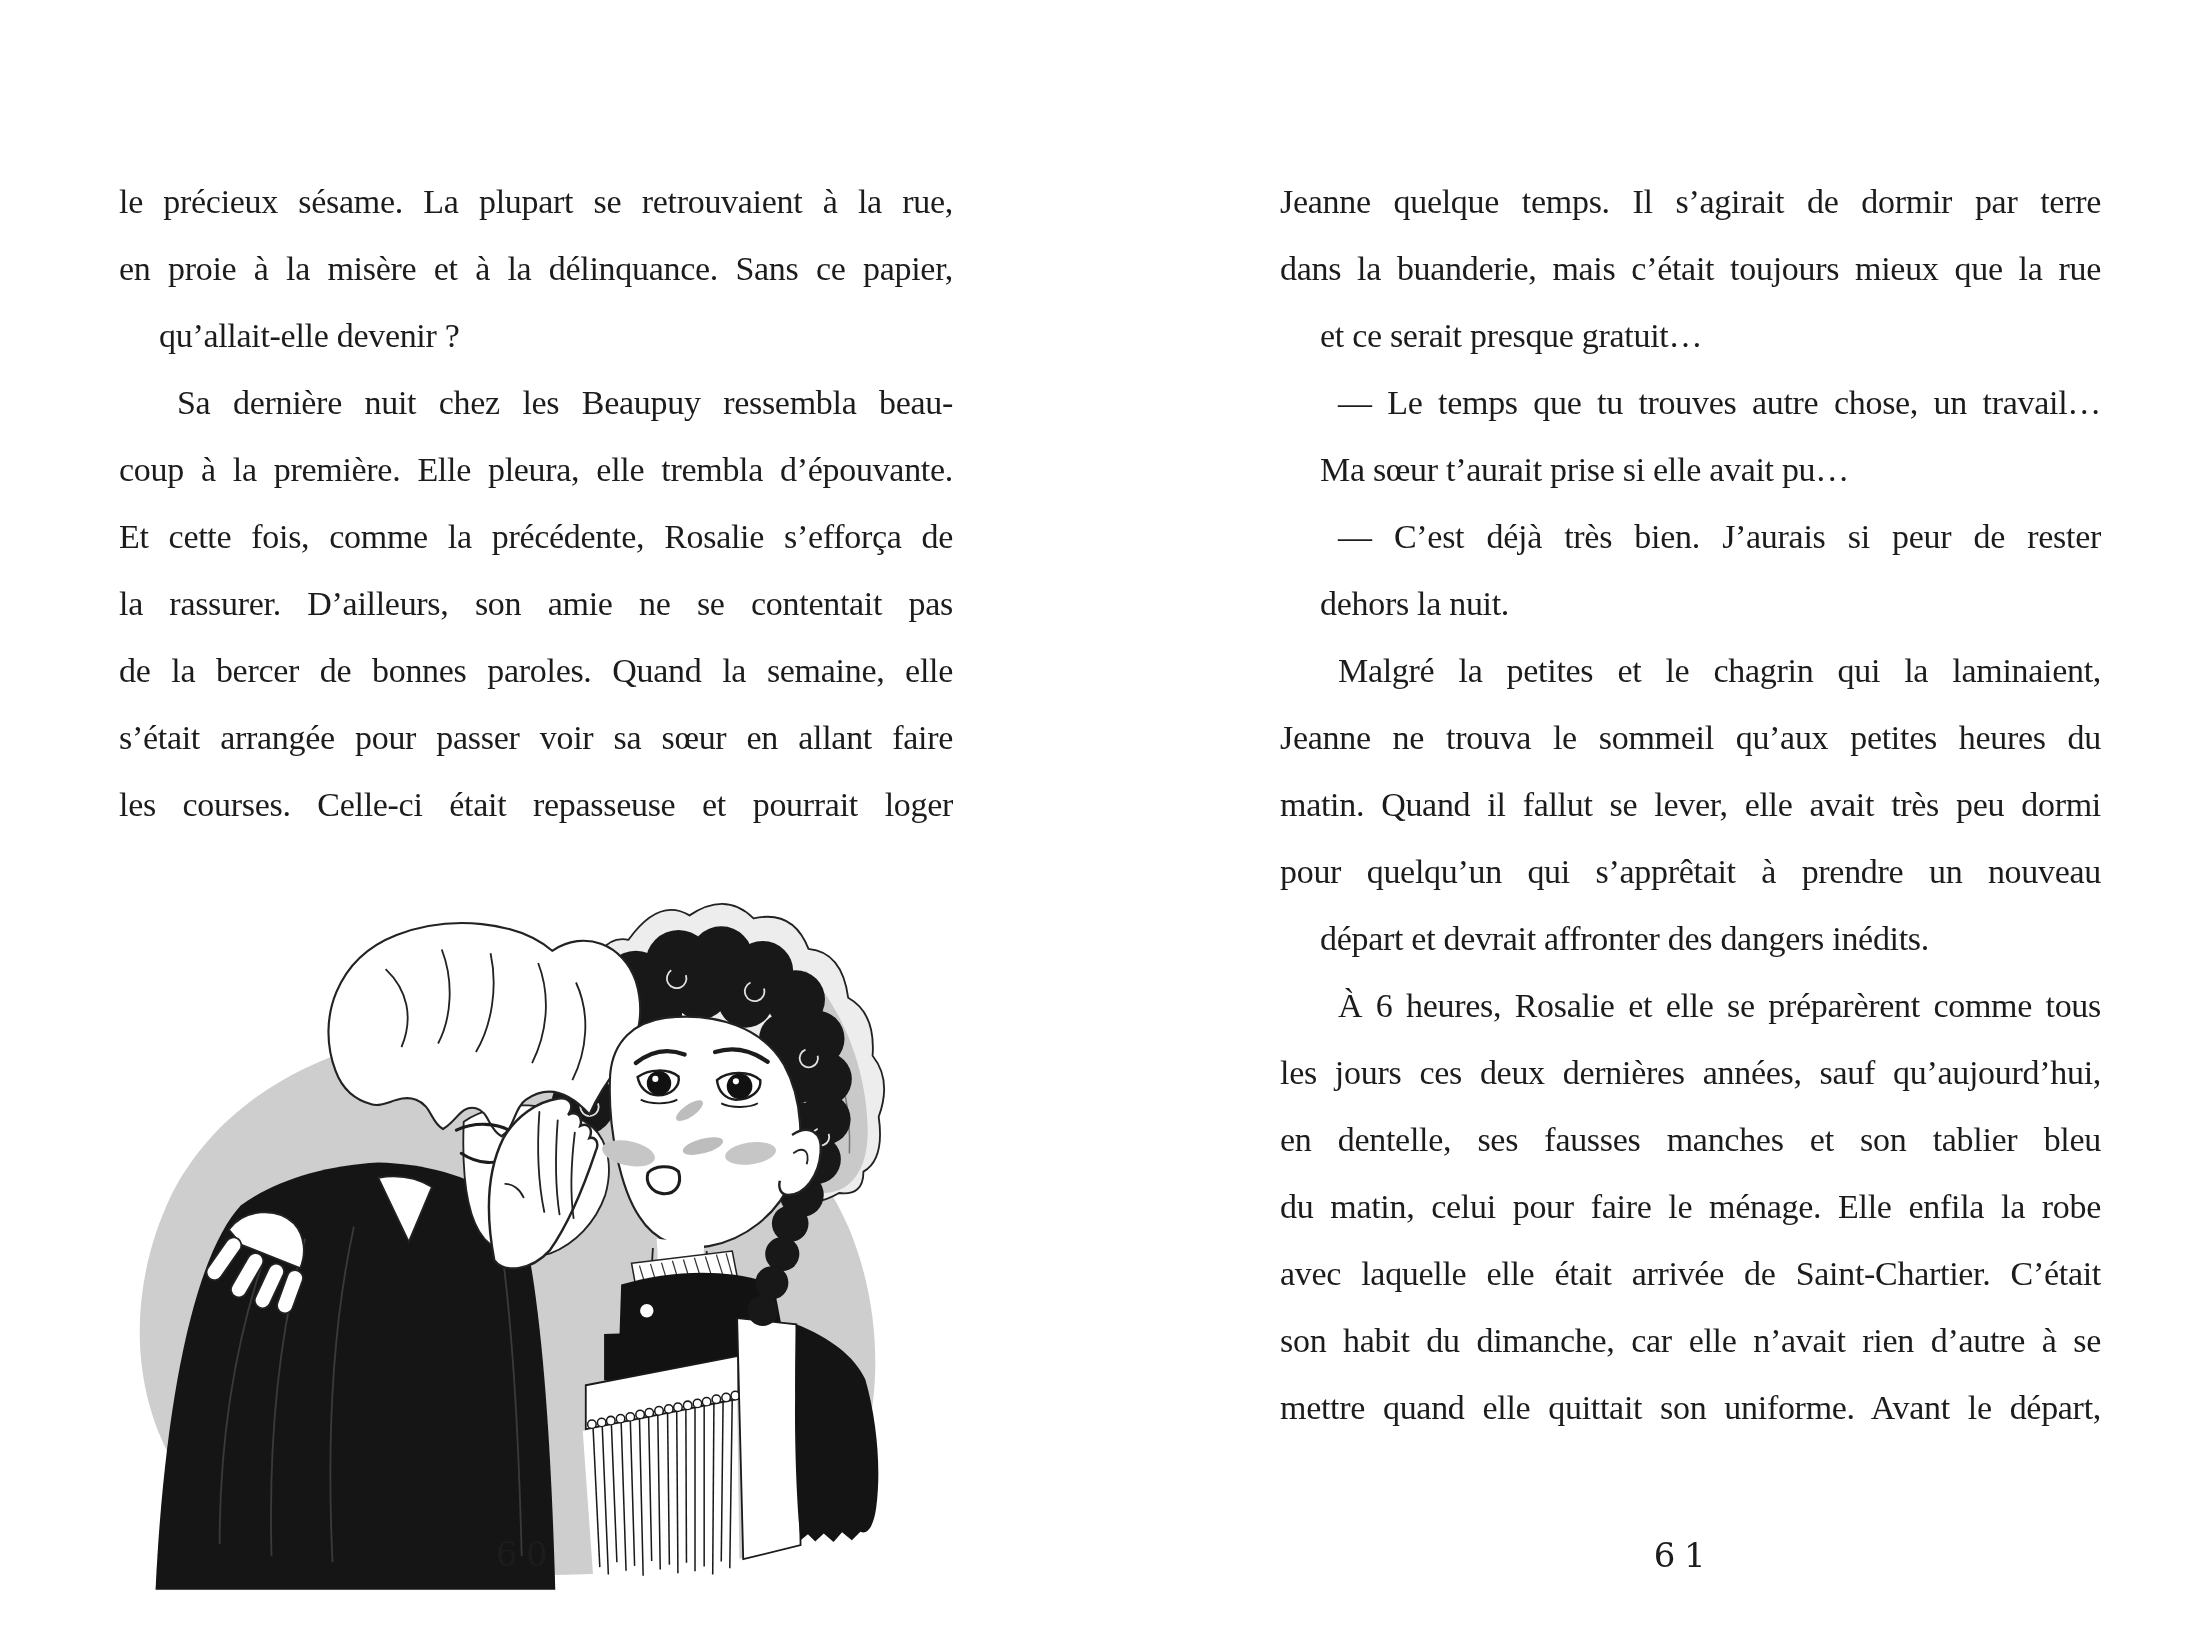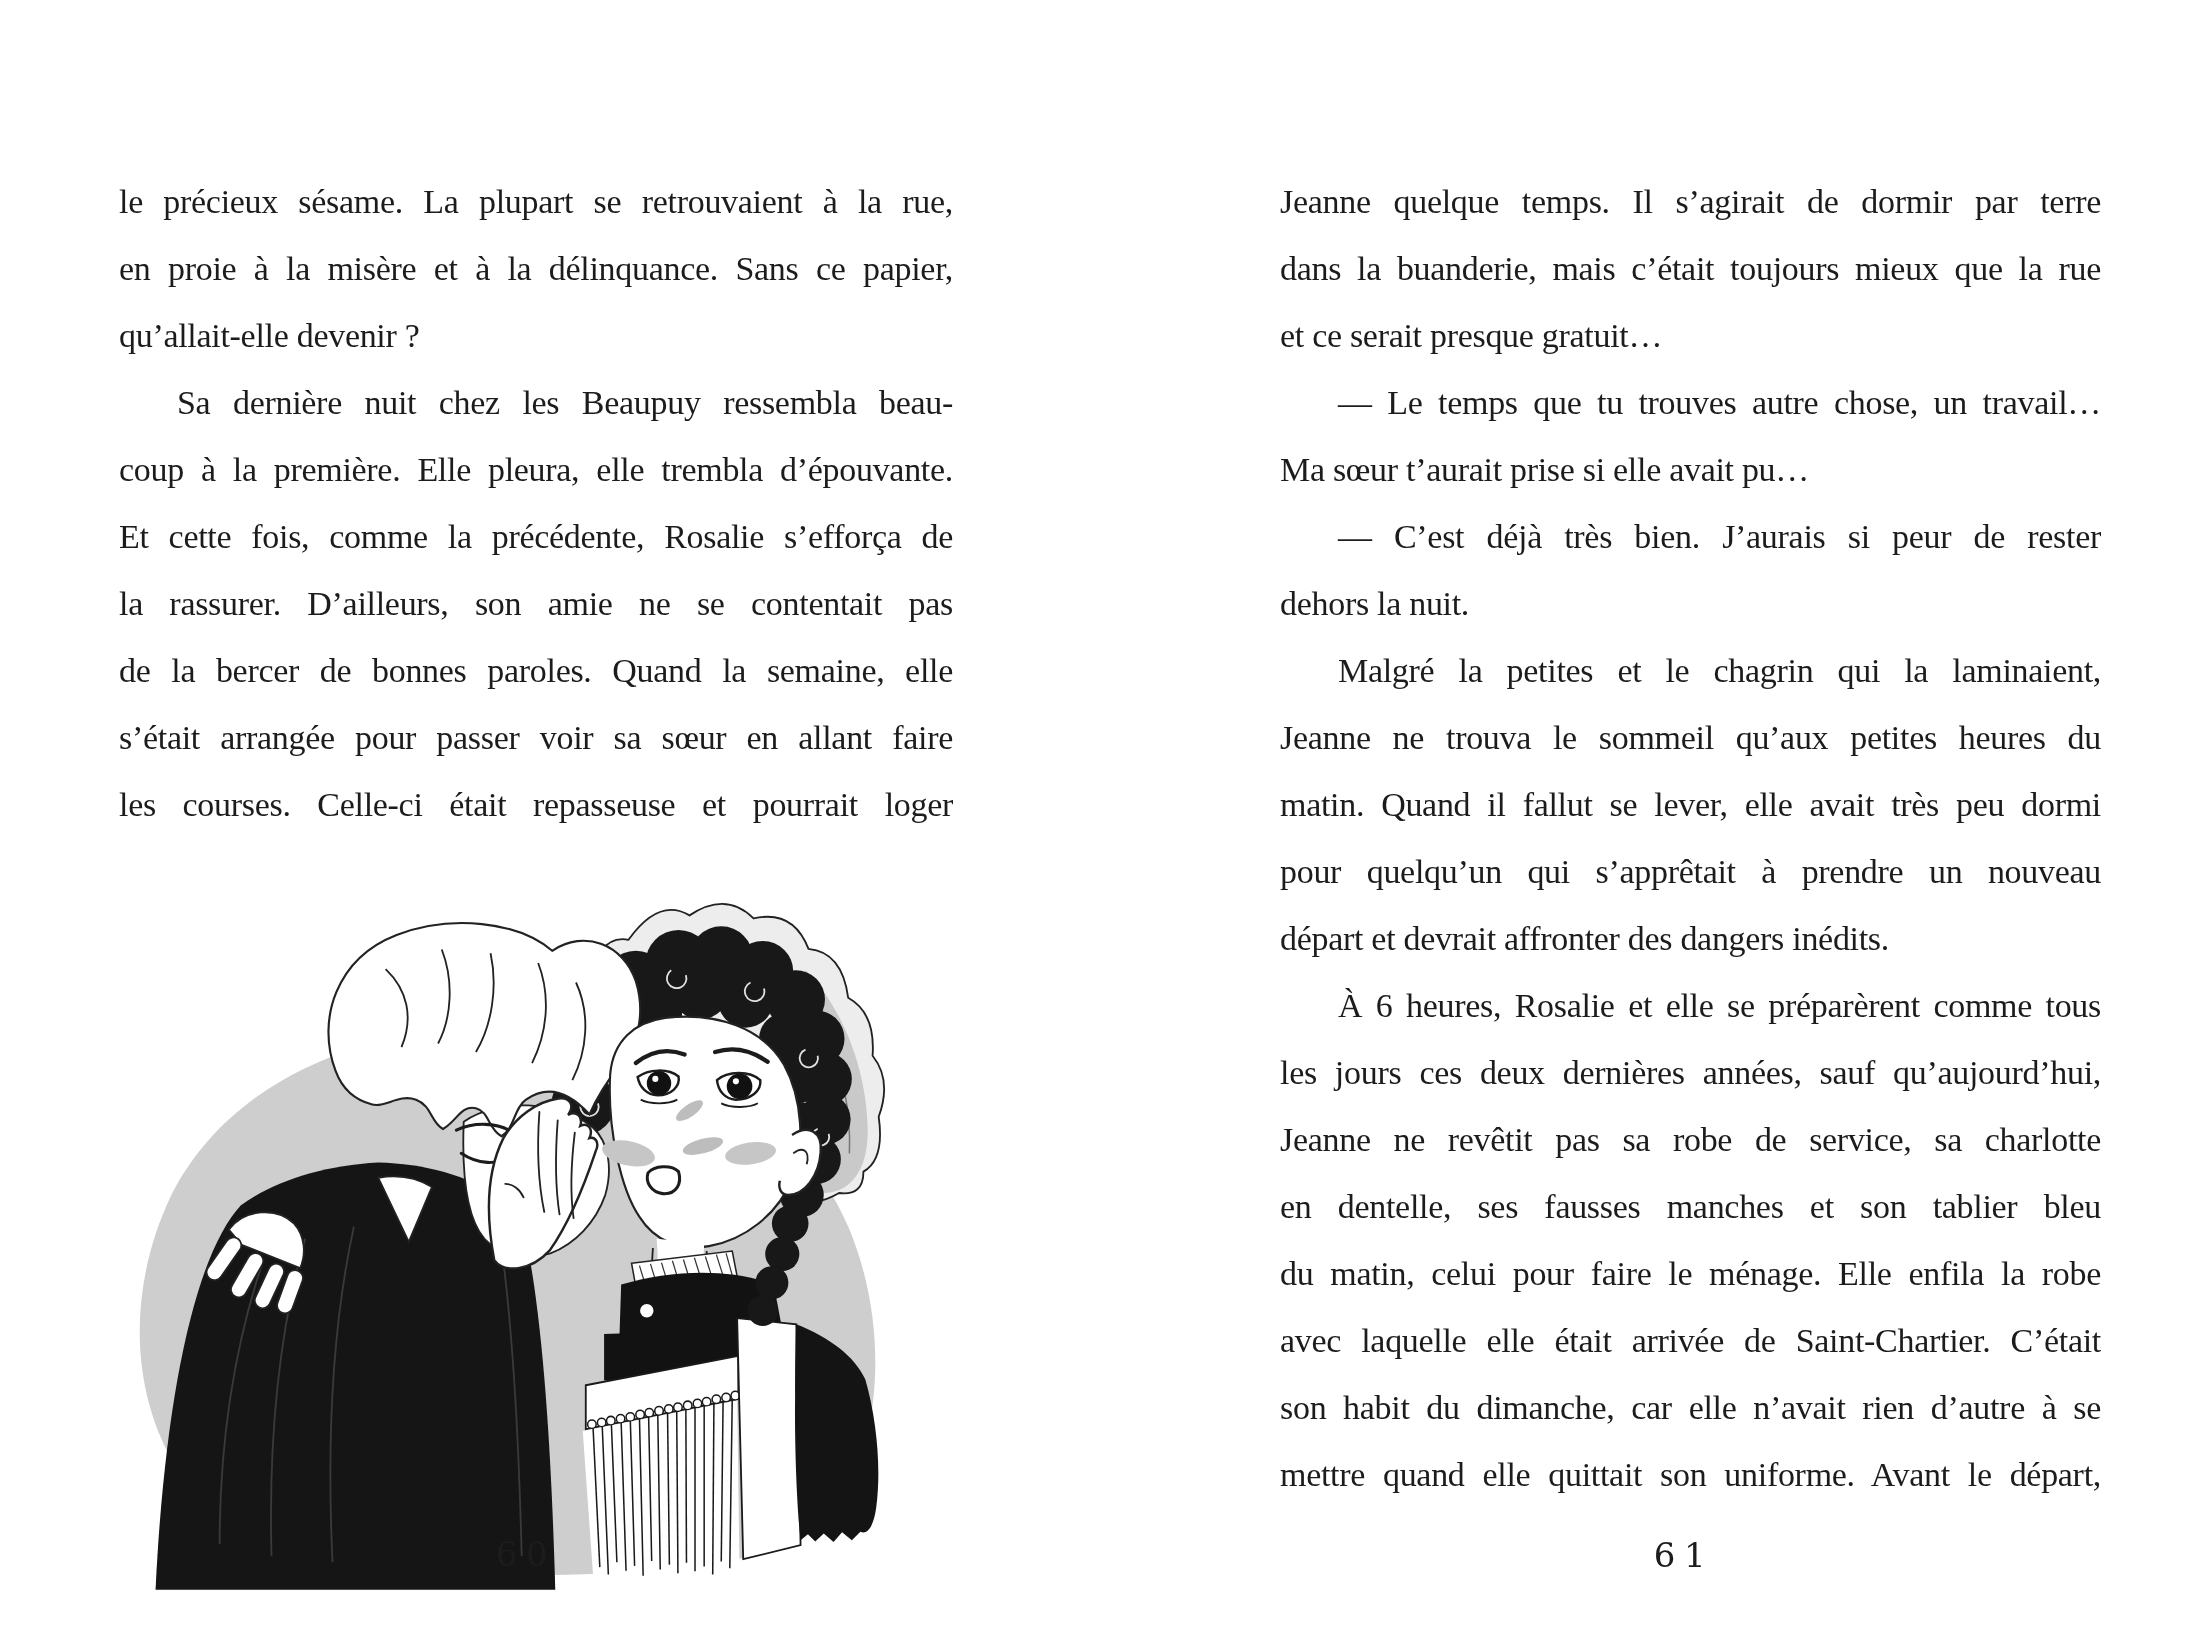--- a/index.html
+++ b/index.html
@@ -17,21 +17,21 @@
   .line{
     font-size:34px;
     line-height:67px;
     height:67px;
     letter-spacing:-0.3px;
     text-align:justify;
     text-align-last:justify;
     overflow:hidden;
     white-space:normal;
   }
-  .line.end{text-align-last:left;}
+  .line.end{text-align-last:left;margin-left:40px;}
   .line.indent{text-indent:58px;}
   .pagenum{
     position:absolute;
     font-family:"DejaVu Serif", serif;
     font-size:34px;
     letter-spacing:8.5px;
     color:#1c1c1c;
     transform:translateX(-50%);
   }
   .pagenum.left{left:526px;top:1534px;}
@@ -69,21 +69,20 @@
       <div class="line end">Ma sœur t’aurait prise si elle avait pu…</div>
       <div class="line indent">— C’est déjà très bien. J’aurais si peur de rester</div>
       <div class="line end">dehors la nuit.</div>
       <div class="line indent">Malgré la petites et le chagrin qui la laminaient,</div>
       <div class="line">Jeanne ne trouva le sommeil qu’aux petites heures du</div>
       <div class="line">matin. Quand il fallut se lever, elle avait très peu dormi</div>
       <div class="line">pour quelqu’un qui s’apprêtait à prendre un nouveau</div>
       <div class="line end">départ et devrait affronter des dangers inédits.</div>
       <div class="line indent">À 6 heures, Rosalie et elle se préparèrent comme tous</div>
       <div class="line">les jours ces deux dernières années, sauf qu’aujourd’hui,</div>
-      <div class="line">Jeanne ne revêtit pas sa robe de service, sa charlotte</div>
       <div class="line">en dentelle, ses fausses manches et son tablier bleu</div>
       <div class="line">du matin, celui pour faire le ménage. Elle enfila la robe</div>
       <div class="line">avec laquelle elle était arrivée de Saint-Chartier. C’était</div>
       <div class="line">son habit du dimanche, car elle n’avait rien d’autre à se</div>
       <div class="line">mettre quand elle quittait son uniforme. Avant le départ,</div>
     </div>
 
   <div class="illustration" title="Dessin en noir et blanc : une jeune domestique coiffée d’une charlotte en dentelle, en robe sombre et tablier rayé, pose la main sur l’épaule d’une personne aux cheveux clairs qui pleure, le visage caché dans sa main.">
     <svg viewBox="0 0 1270 1160" xmlns="http://www.w3.org/2000/svg">
 

